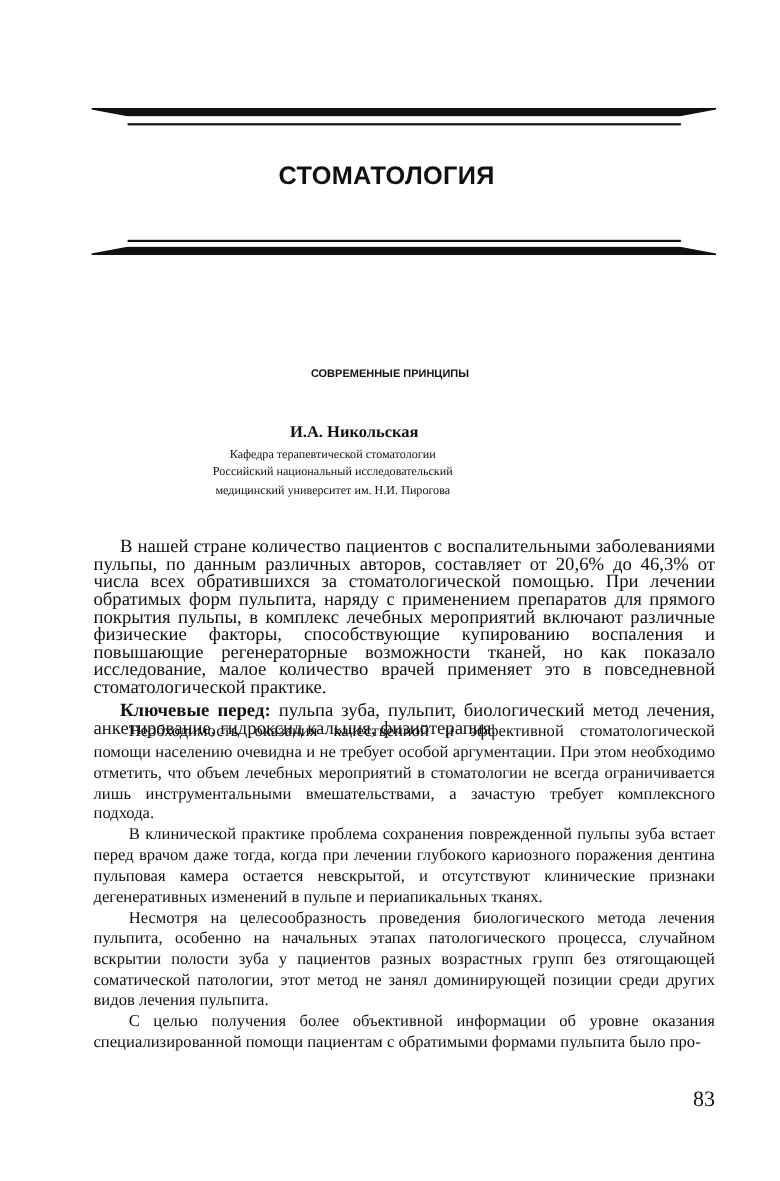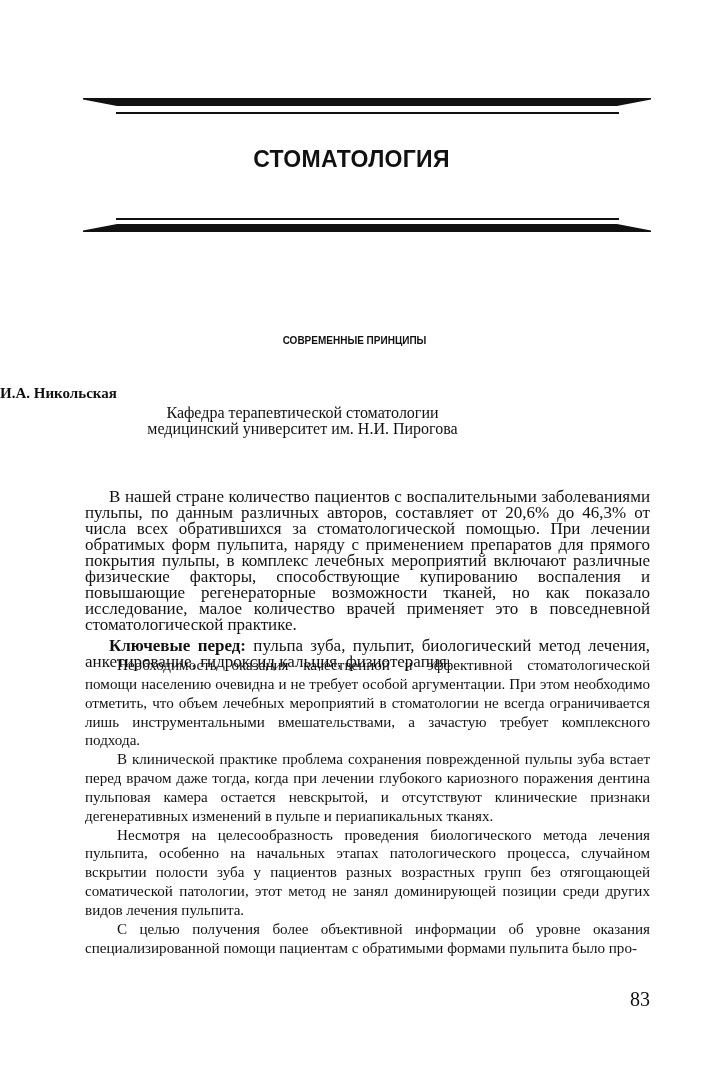--- a/index.html
+++ b/index.html
@@ -11,22 +11,22 @@
   .thick-bar { position:absolute; left:83px; width:568px; height:8px; background:#111; }
   .thick-bar.top { top:98px; clip-path: polygon(0 0, 100% 0, 100% 20%, 94% 100%, 6% 100%, 0 20%); }
   .thick-bar.bottom { top:224px; clip-path: polygon(6% 0, 94% 0, 100% 80%, 100% 100%, 0 100%, 0 80%); }
   .thin-bar { position:absolute; left:116px; width:503px; height:2px; background:#111; }
   .thin-bar.top { top:112px; }
   .thin-bar.bottom { top:218px; }
 
   .section-title { top:146px; left:0; width:703px; text-align:center; font-size:23px; font-weight:bold; letter-spacing:0.3px; }
 
   .article-title { top:331px; left:0; width:709px; text-align:center; font-size:10px; font-weight:bold; line-height:19px; }
-  .author { top:385px; left:0; width:644px; text-align:left; font-size:15px; font-weight:bold; }
-  .affil { top:405px; left:0; width:605px; text-align:center; font-size:16px; line-height:16.3px; }
+  .author { top:385px; left:0; width:644px; text-align:center; font-size:15px; font-weight:bold; }
+  .affil { top:405px; left:0; width:605px; text-align:center; font-size:11px; line-height:16.3px; }
   .affil .addr { font-style:italic; }
 
   .abstract { top:489px; left:85px; width:565px; font-size:17px; line-height:16px; text-align:justify; }
   .abstract p { margin:0; text-indent:24px; }
   .keywords { margin-top:5px !important; }
 
   .body-text { top:656px; left:85px; width:565px; font-size:15.1px; line-height:18.85px; text-align:justify; }
   .body-text p { margin:0; text-indent:32px; }
 
   .page-num { top:988px; left:620px; width:30px; text-align:right; font-size:20px; }
@@ -41,20 +41,21 @@
 <div class="thick-bar bottom"></div>
 
 <div class="abs sans article-title">
   <div>СОВРЕМЕННЫЕ ПРИНЦИПЫ</div>
 </div>
 
 <div class="abs serif author">И.А. Никольская</div>
 
 <div class="abs serif affil">
   <div>Кафедра терапевтической стоматологии</div>
+  <div>Российский национальный исследовательский</div>
   <div>медицинский университет им. Н.И. Пирогова</div>
 </div>
 
 <div class="abs serif abstract">
   <p>В нашей стране количество пациентов с воспалительными заболеваниями пульпы, по данным различных авторов, составляет от 20,6% до 46,3% от числа всех обратившихся за стоматологической помощью. При лечении обратимых форм пульпита, наряду с применением препаратов для прямого покрытия пульпы, в комплекс лечебных мероприятий включают различные физические факторы, способствующие купированию воспаления и повышающие регенераторные возможности тканей, но как показало исследование, малое количество врачей применяет это в повседневной стоматологической практике.</p>
   <p class="keywords"><b>Ключевые перед:</b><span> пульпа зуба, пульпит, биологический метод лечения, анкетирование, гидроксид кальция, физиотерапия.</span></p>
 </div>
 
 <div class="abs serif body-text">
   <p>Необходимость оказания качественной и эффективной стоматологической помощи населению очевидна и не требует особой аргументации. При этом необходимо отметить, что объем лечебных мероприятий в стоматологии не всегда ограничивается лишь инструментальными вмешательствами, а зачастую требует комплексного подхода.</p>

